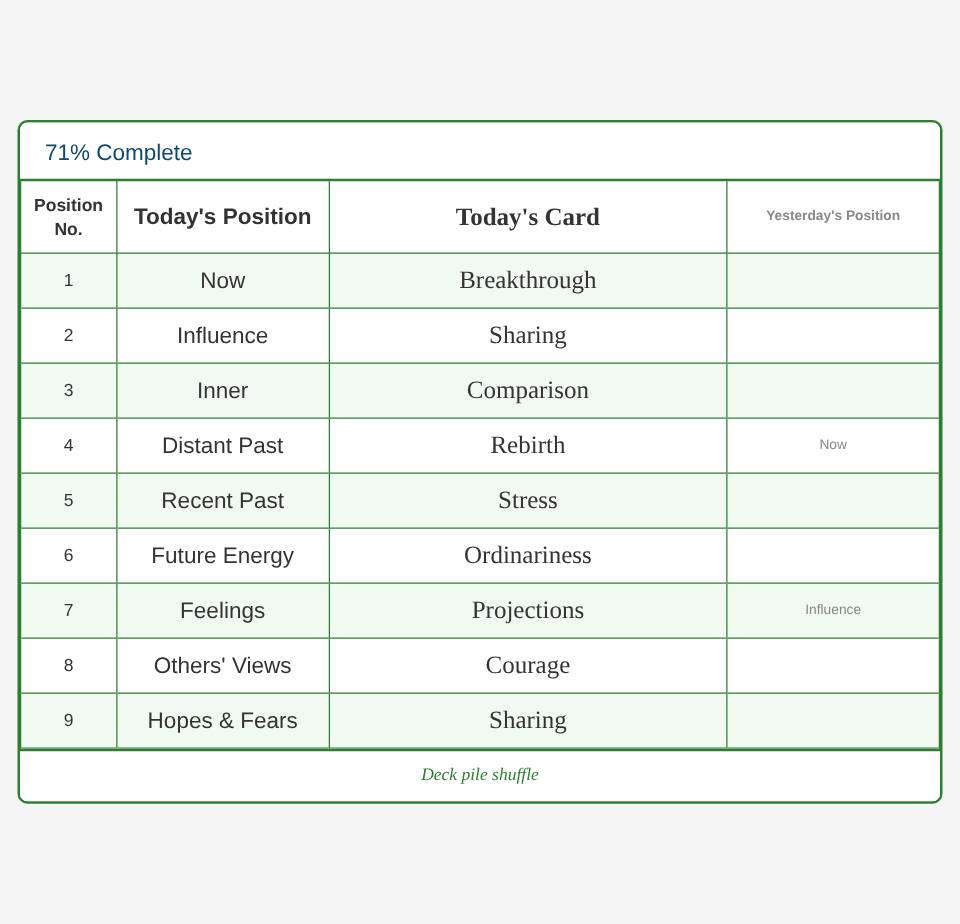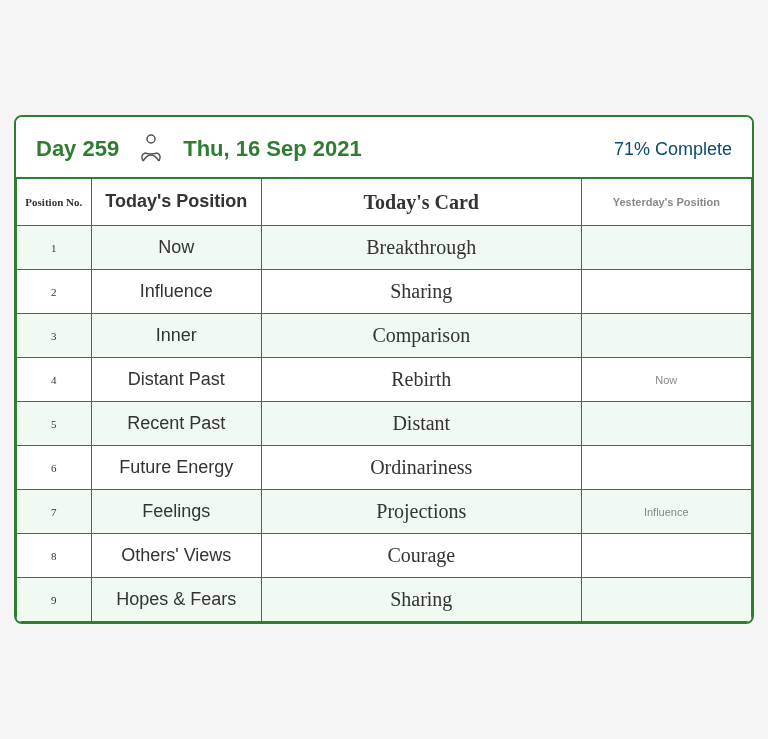--- a/index.html
+++ b/index.html
@@ -97,22 +97,22 @@
 
     tbody td {
       border-left: 1px solid #2e7d32;
       border-right: 1px solid #2e7d32;
       padding: 10px 8px;
       text-align: center;
       color: #333;
     }
 
     .col-pos-no {
-      font-size: 11px;
-      font-family: Liberation Serif, serif;
+      font-size: 14px;
+      font-family: Liberation Sans, sans-serif;
       width: 70px;
     }
 
     .col-today-pos {
       font-size: 18px;
       font-family: Arial, sans-serif;
       width: 160px;
     }
 
     .col-today-card {
@@ -138,37 +138,20 @@
       font-family: Georgia, serif;
       background: #ffffff;
     }
   </style>
 </head>
 <body>
 
 <div class="card">
 
   <div class="header">
-    <div class="header-left">
-      <span class="header-day">Day 259</span>
-      <span class="header-icon">
-        <svg width="36" height="36" viewBox="0 0 36 36" fill="none" xmlns="http://www.w3.org/2000/svg">
-
-          <circle cx="18" cy="8" r="4" stroke="#555" stroke-width="1.5" fill="none"></circle>
-
-          <path d="M10 30 Q18 18 26 30" stroke="#555" stroke-width="1.5" fill="none"></path>
-
-          <path d="M10 30 Q7 24 12 22" stroke="#555" stroke-width="1.5" fill="none"></path>
-          <path d="M26 30 Q29 24 24 22" stroke="#555" stroke-width="1.5" fill="none"></path>
-
-          <path d="M12 22 Q18 24 24 22" stroke="#555" stroke-width="1.5" fill="none"></path>
-        </svg>
-      </span>
-      <span class="header-date">Thu, 16 Sep 2021</span>
-    </div>
     <span class="header-complete">71% Complete</span>
   </div>
 
   <table>
     <thead>
       <tr>
         <th class="col-pos-no">Position No.</th>
         <th class="col-today-pos">Today's Position</th>
         <th class="col-today-card">Today's Card</th>
         <th class="col-yest-pos">Yesterday's Position</th>
@@ -195,21 +178,21 @@
         </tr>
         <tr>
           <td class="col-pos-no">4</td>
           <td class="col-today-pos">Distant Past</td>
           <td class="col-today-card">Rebirth</td>
           <td class="col-yest-pos">Now</td>
         </tr>
         <tr>
           <td class="col-pos-no">5</td>
           <td class="col-today-pos">Recent Past</td>
-          <td class="col-today-card">Distant</td>
+          <td class="col-today-card">Stress</td>
           <td class="col-yest-pos"></td>
         </tr>
         <tr>
           <td class="col-pos-no">6</td>
           <td class="col-today-pos">Future Energy</td>
           <td class="col-today-card">Ordinariness</td>
           <td class="col-yest-pos"></td>
         </tr>
         <tr>
           <td class="col-pos-no">7</td>
@@ -225,13 +208,16 @@
         </tr>
         <tr>
           <td class="col-pos-no">9</td>
           <td class="col-today-pos">Hopes &amp; Fears</td>
           <td class="col-today-card">Sharing</td>
           <td class="col-yest-pos"></td>
         </tr>
       </tbody>
   </table>
 
+  <div class="footer">
+    <span>Deck pile shuffle</span>
+  </div>
 </div>
 
 </body></html>

